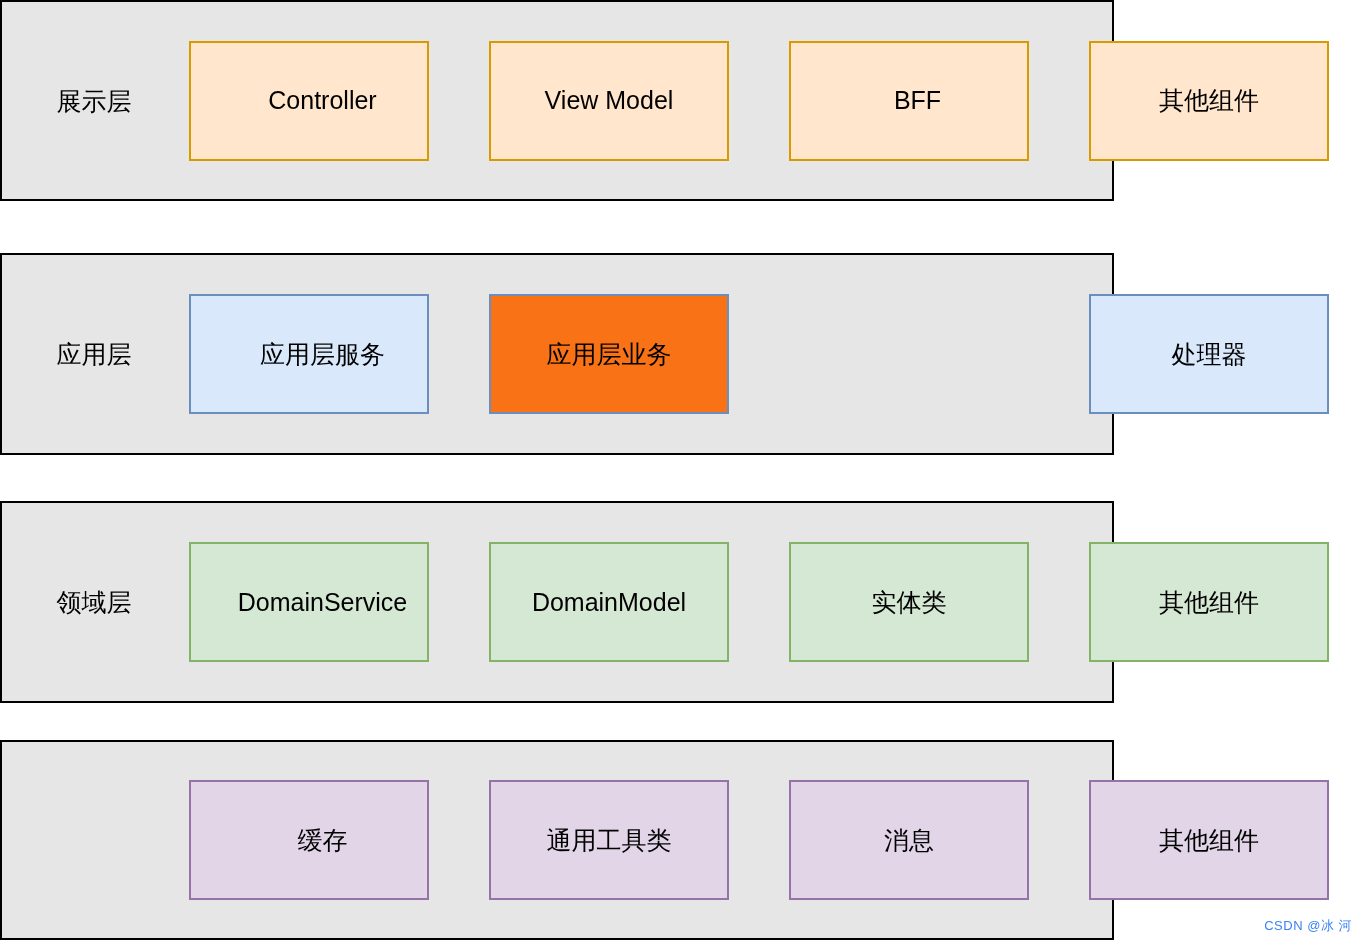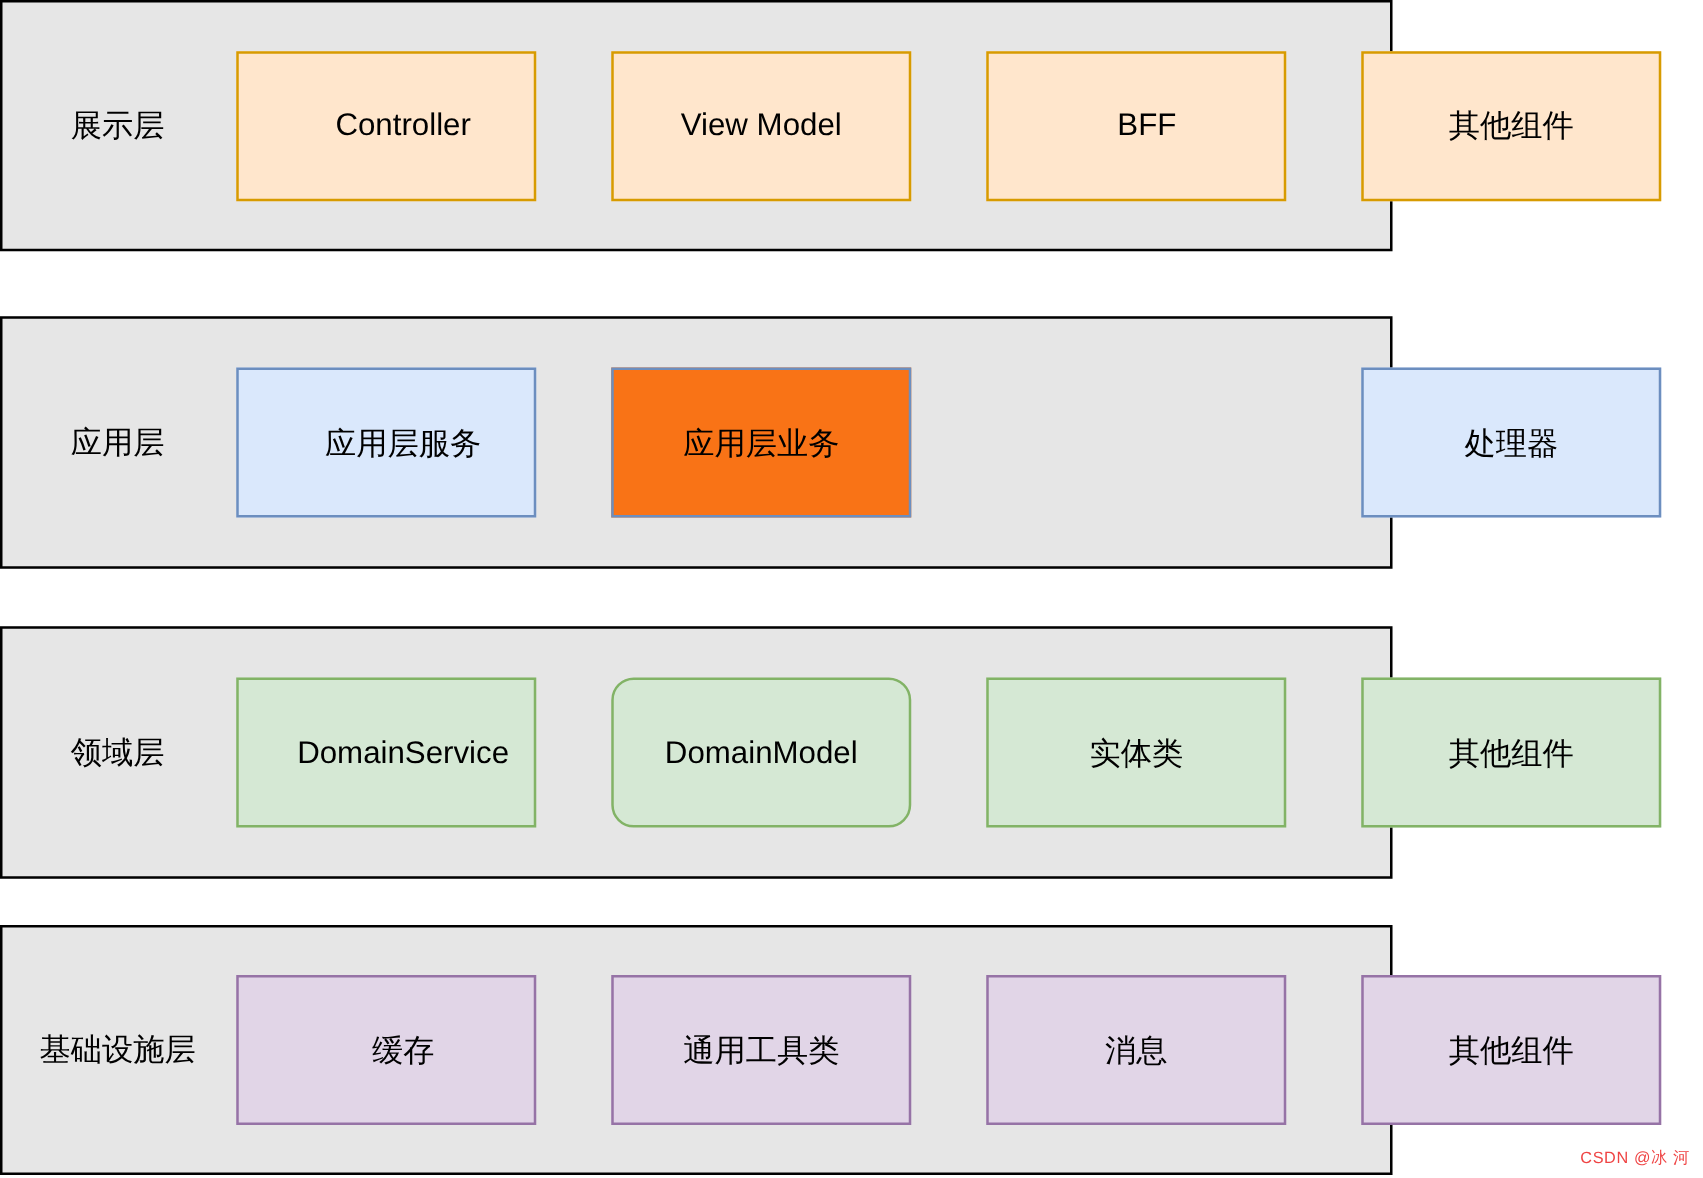--- a/index.html
+++ b/index.html
@@ -66,21 +66,21 @@
   .layer--presentation   .box { background: #FFE6CC; border-color: #D79B00; }
   .layer--application    .box { background: #DAE8FC; border-color: #6C8EBF; }
   .layer--domain         .box { background: #D5E8D4; border-color: #82B366; }
   .layer--infrastructure .box { background: #E1D5E7; border-color: #9673A6; }
 
   .watermark {
     position: absolute;
     right: 10px;
     top: 917px;
     font-size: 13px;
-    color: #ef4444;
+    color: #3b82f6;
     letter-spacing: 0.5px;
   }
 </style>
 </head>
 <body>
 
 <div class="page">
 
   <div class="layer layer--presentation">
     <div class="layer-label">展示层</div>
@@ -93,27 +93,26 @@
   <div class="layer layer--application">
     <div class="layer-label">应用层</div>
     <div class="box box--1" style="background-color: rgb(218, 232, 252); border-color: rgb(108, 142, 191); font-family: Liberation Serif, serif;">应用层服务</div>
     <div class="box box--2" style="background-color: #f97316; border-color: rgb(108, 142, 191);">应用层业务</div>
     <div class="box box--4" style="background-color: rgb(218, 232, 252); border-color: rgb(108, 142, 191);">处理器</div>
   </div>
 
   <div class="layer layer--domain">
     <div class="layer-label">领域层</div>
     <div class="box box--1" style="background-color: rgb(213, 232, 212); border-color: rgb(130, 179, 102);">DomainService</div>
-    <div class="box box--2" style="background-color: rgb(213, 232, 212); border-color: rgb(130, 179, 102); border-radius: 18px;">DomainModel</div>
+    <div class="box box--2" style="background-color: rgb(213, 232, 212); border-color: rgb(130, 179, 102);">DomainModel</div>
     <div class="box box--3" style="background-color: rgb(213, 232, 212); border-color: rgb(130, 179, 102);">实体类</div>
     <div class="box box--4" style="background-color: rgb(213, 232, 212); border-color: rgb(130, 179, 102);">其他组件</div>
   </div>
 
   <div class="layer layer--infrastructure">
-    <div class="layer-label">基础设施层</div>
     <div class="box box--1" style="background-color: rgb(225, 213, 231); border-color: rgb(150, 115, 166);">缓存</div>
     <div class="box box--2" style="background-color: rgb(225, 213, 231); border-color: rgb(150, 115, 166);">通用工具类</div>
     <div class="box box--3" style="background-color: rgb(225, 213, 231); border-color: rgb(150, 115, 166);">消息</div>
     <div class="box box--4" style="background-color: rgb(225, 213, 231); border-color: rgb(150, 115, 166);">其他组件</div>
   </div>
 
   <div class="watermark">CSDN @冰 河</div>
 </div>
 
 </body></html>

